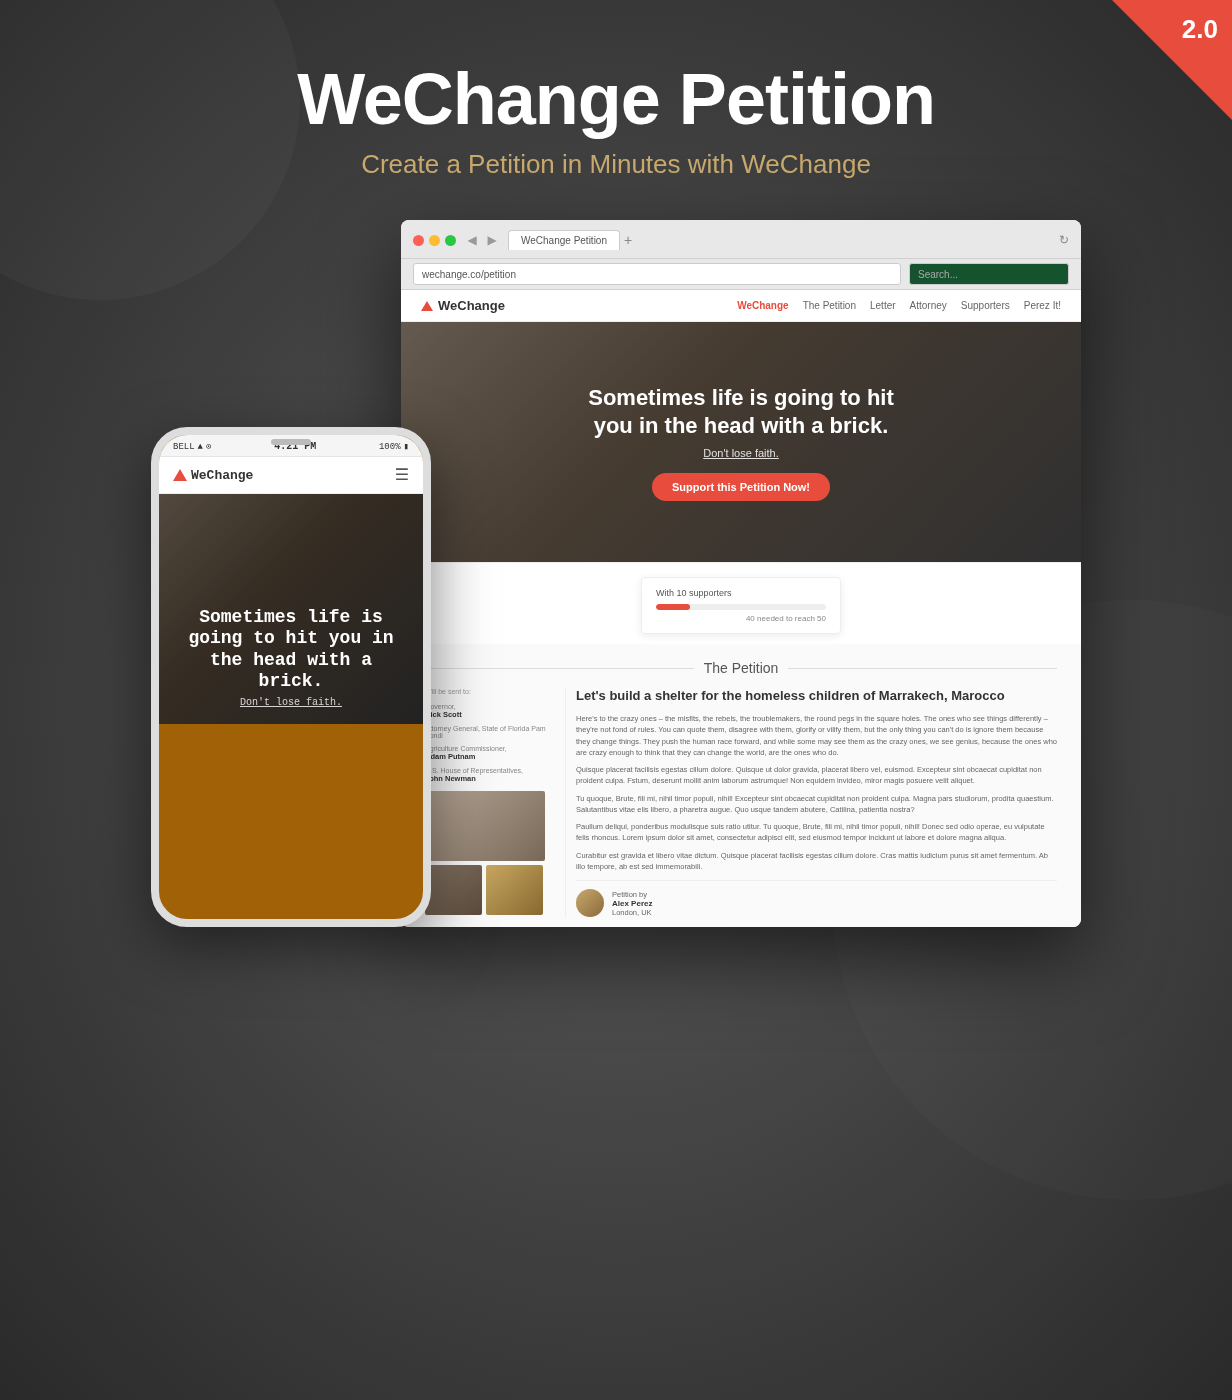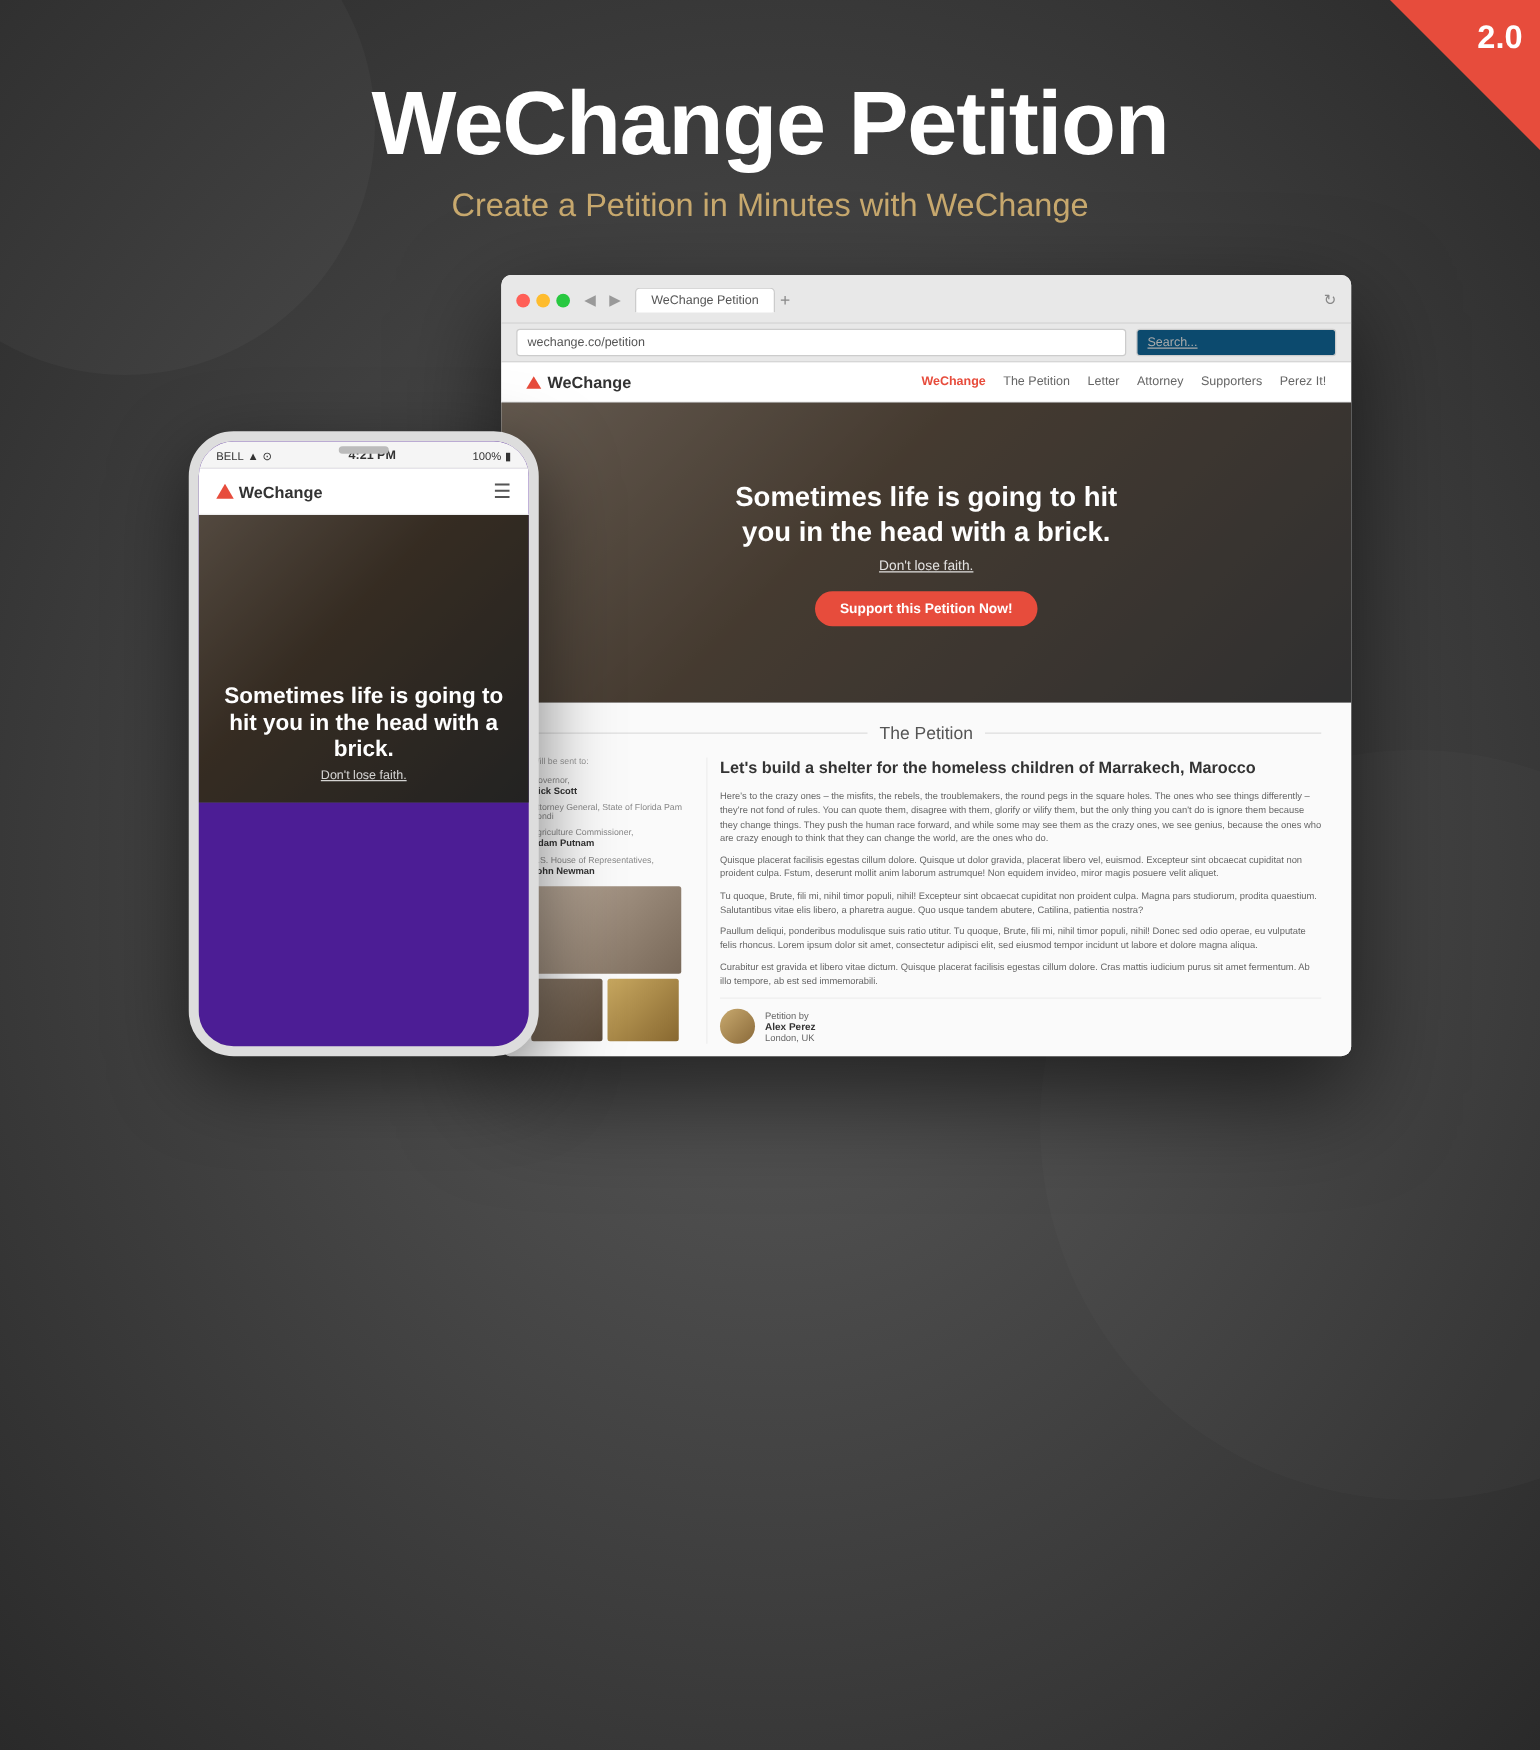--- a/index.html
+++ b/index.html
@@ -50,31 +50,32 @@
       justify-content: center;
       align-items: flex-end;
       padding: 0 80px;
       gap: 0;
     }
 
     
     .phone-mockup {
       width: 280px;
       height: 500px;
-      background: #4c1d95;
+      background: #a16207;
       border-radius: 36px;
       border: 8px solid #ddd;
       position: relative;
       overflow: hidden;
       flex-shrink: 0;
       margin-right: -30px;
       margin-bottom: 0;
       z-index: 8;
       box-shadow: 0 20px 60px rgba(0,0,0,0.5);
       align-self: flex-end;
+      font-family: Liberation Mono, monospace;
     }
     .phone-speaker {
       width: 40px;
       height: 6px;
       background: #bbb;
       border-radius: 3px;
       position: absolute;
       top: 4px;
       left: 50%;
       transform: translateX(-50%);
@@ -230,27 +231,27 @@
       border: 1px solid #ccc;
       border-radius: 3px;
       padding: 0 8px;
       font-size: 10px;
       color: #555;
       display: flex; align-items: center;
     }
     .search-bar {
       width: 160px;
       height: 22px;
-      background: #0c4a6e;
+      background: #14532d;
       border: 1px solid #ccc;
       border-radius: 3px;
       padding: 0 8px;
       font-size: 10px;
       color: #aaa;
-      display: flex; align-items: center; text-decoration: underline;
+      display: flex; align-items: center;
     }
 
     
     .site-navbar {
       display: flex;
       justify-content: space-between;
       align-items: center;
       padding: 8px 20px;
       background: white;
       border-bottom: 1px solid #eee;
@@ -628,20 +629,29 @@
 
     <div class="site-hero">
       <div class="site-hero-img"></div>
       <div class="site-hero-overlay">
         <p class="hero-title">Sometimes life is going to hit you in the head with a brick.</p>
         <p class="hero-sub">Don't lose faith.</p>
         <button class="hero-btn">Support this Petition Now!</button>
       </div>
     </div>
 
+    <div class="progress-section">
+      <div class="progress-card">
+        <div class="progress-label">With 10 supporters</div>
+        <div class="progress-bar-track">
+          <div class="progress-bar-fill" style="width: 20%;"></div>
+        </div>
+        <div class="progress-needed">40 needed to reach 50</div>
+      </div>
+    </div>
 
     <div class="petition-section">
       <div class="petition-section-title">
         <span>The Petition</span>
       </div>
 
       <div class="petition-content">
 
         <div class="petition-left">
           <div class="petition-recipients">

